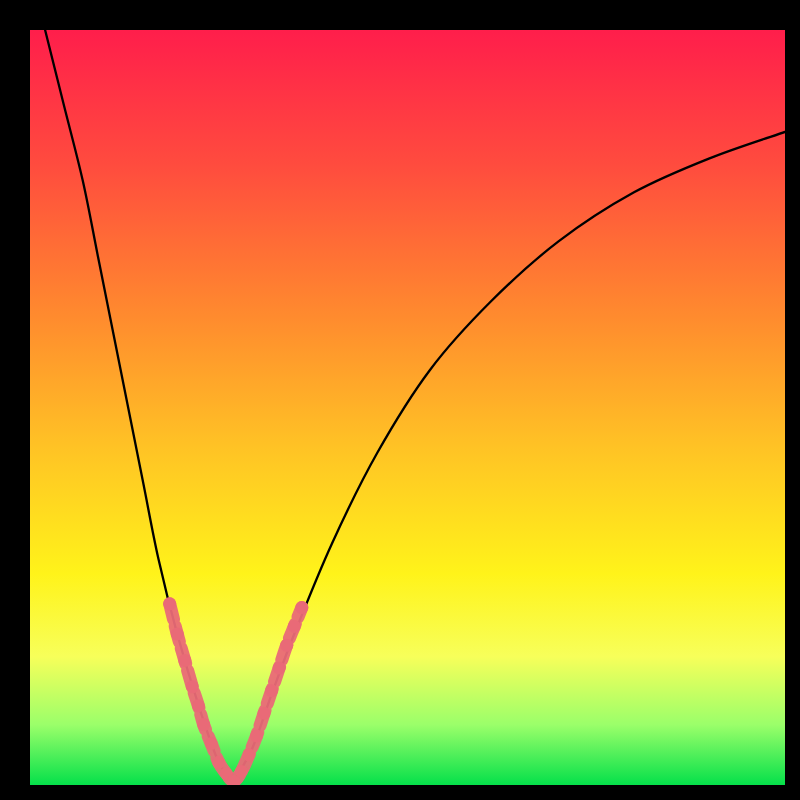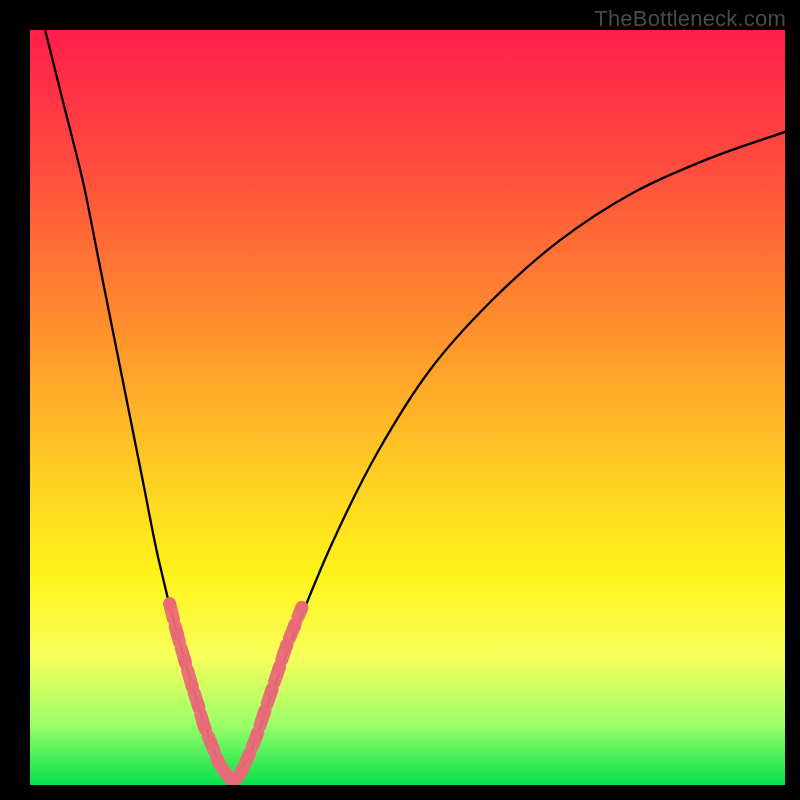--- a/index.html
+++ b/index.html
@@ -81,14 +81,13 @@
           <circle cx="226.5" cy="705.925" r="6.5" fill="#e96a77"></circle>
           <circle cx="234.05" cy="683.275" r="6.5" fill="#e96a77"></circle>
           <circle cx="241.6" cy="660.625" r="6.5" fill="#e96a77"></circle>
           <circle cx="249.15" cy="637.975" r="6.5" fill="#e96a77"></circle>
           <circle cx="256.70000000000005" cy="615.325" r="6.5" fill="#e96a77"></circle>
           <circle cx="264.25" cy="596.45" r="6.5" fill="#e96a77"></circle>
           <circle cx="271.8" cy="577.575" r="6.5" fill="#e96a77"></circle>
         </g>
     </svg>
   </div>
-  <div class="watermark">TheBottleneck.com</div>
 </div>
 
 </body></html>

